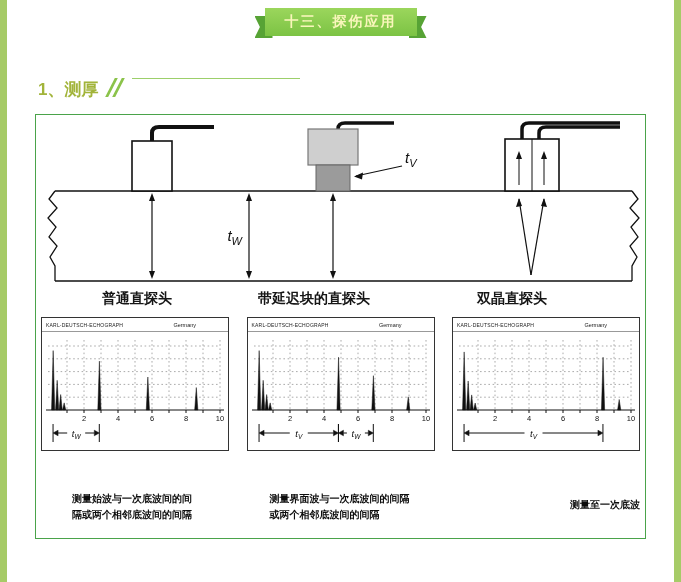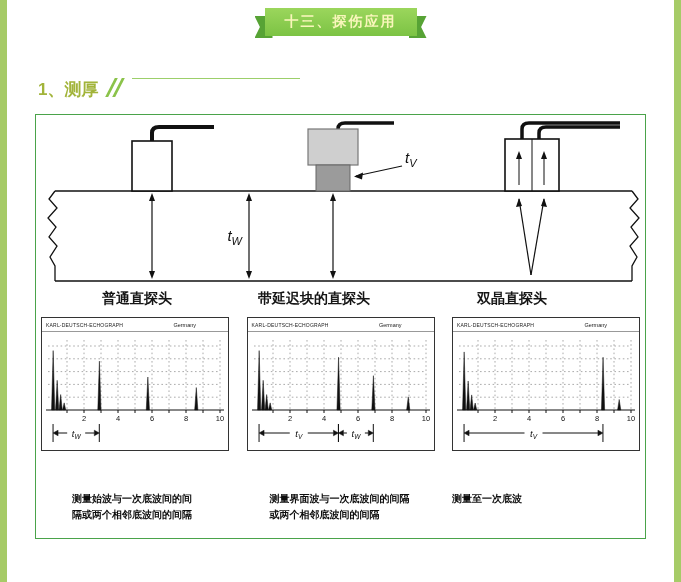--- a/index.html
+++ b/index.html
@@ -44,21 +44,21 @@
   .num{font-size:7.5px;fill:#111;}
   .ivl{font-size:9.5px;font-style:italic;fill:#111;}
   .sub{font-size:6.5px;}
   .pk{fill:#111;stroke:#111;stroke-width:.5;}
 
   
   .captions-row{display:flex;justify-content:space-between;margin-top:40px;}
   .caption{font-weight:bold;font-size:10px;line-height:1.55;color:#0d0d0d;margin:0 auto;}
   .caption.c1{width:126px;}
   .caption.c2{width:142px;}
-  .caption.c3{width:auto;text-align:left;}
+  .caption.c3{width:auto;margin-top:6px;text-align:right;}
 </style>
 </head>
 <body>
 
 <div class="page">
   <div class="strip left"></div>
   <div class="strip right"></div>
 
   <div class="banner-wrap">
     <div class="ribbon-tail left"></div>

